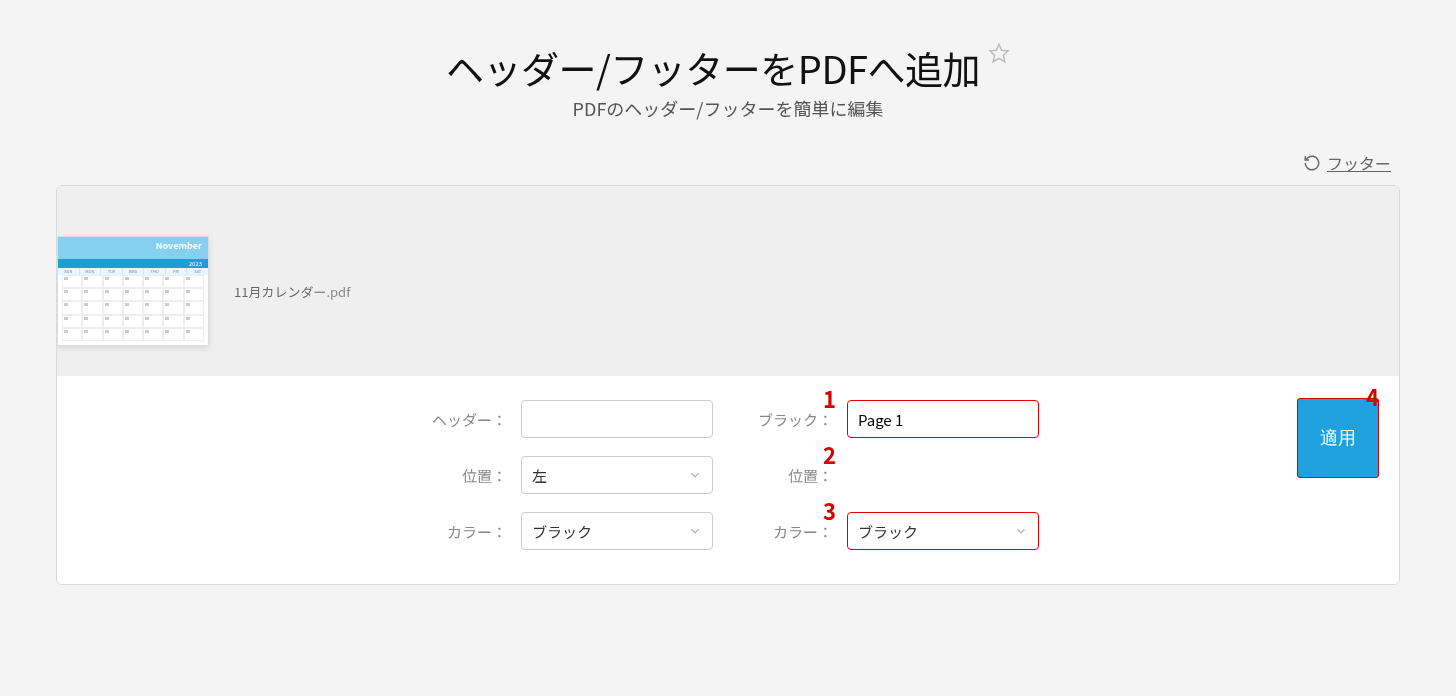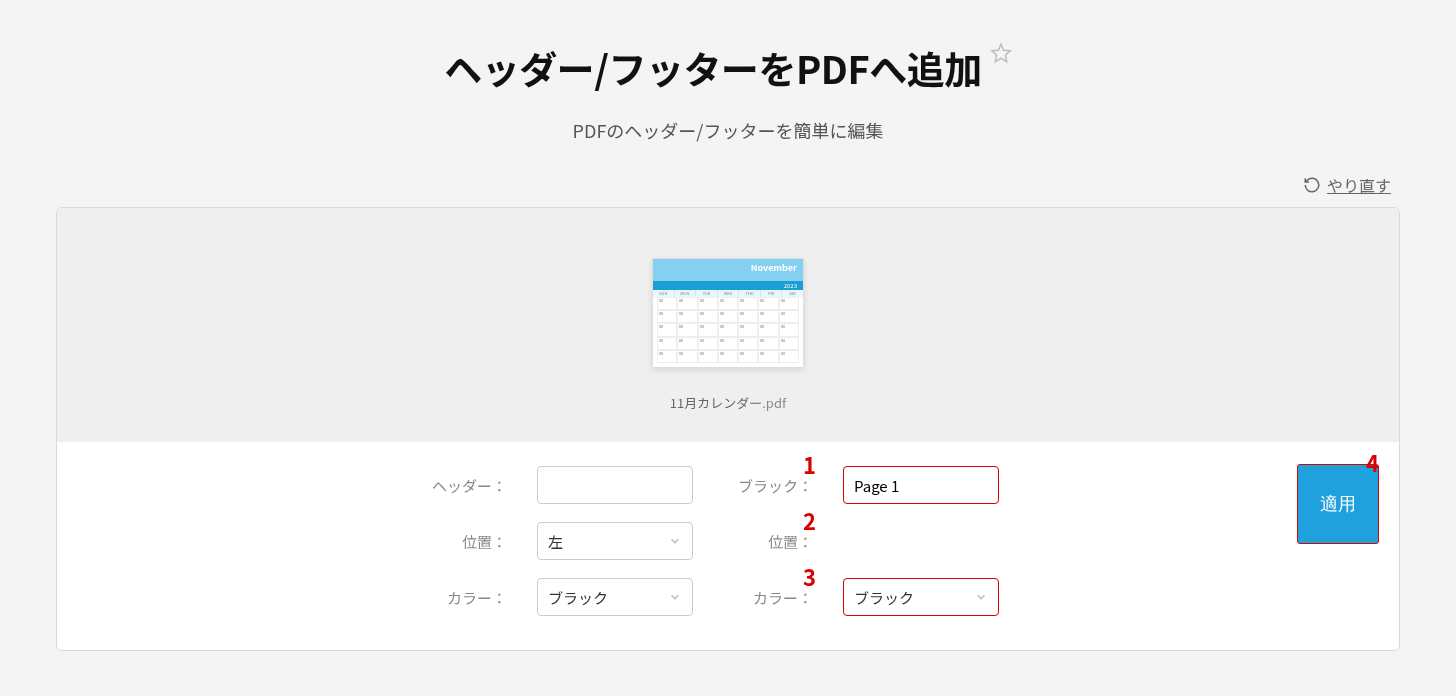--- a/index.html
+++ b/index.html
@@ -8,23 +8,23 @@
     background: #f4f4f4;
     font-family: "Hiragino Kaku Gothic ProN", "Meiryo", "Noto Sans JP", sans-serif;
     color: #333;
     overflow-y: scroll;
   }
   .page { padding: 40px 40px 40px 40px; position: relative; }
 
   
   .page-head { text-align: center; }
   .title-wrap { display: inline-flex; align-items: flex-start; gap: 8px; position: relative; }
-  h1 { font-size: 38px; font-weight: 700; color: #111; letter-spacing: -0.5px; }
+  h1 { font-size: 38px; font-weight: 400; color: #111; letter-spacing: -0.5px; }
   .star-icon { color: #bbb; width: 22px; height: 22px; margin-top: 2px; }
-  .subtitle { margin-top: 22px; font-size: 18px; color: #555; }
+  .subtitle { font-size: 18px; color: #555; }
 
   
   .redo-row { margin-top: 30px; text-align: right; padding-right: 25px; }
   .redo-link { display: inline-flex; align-items: center; gap: 6px; color: #666; font-size: 16px; cursor: pointer; }
   .redo-link span { text-decoration: underline; }
   .refresh-icon { width: 18px; height: 18px; }
 
   
   .card {
     margin: 8px 16px 0 16px;
@@ -32,21 +32,21 @@
     border: 1px solid #d9d9d9;
     border-radius: 6px;
     overflow: hidden;
   }
 
   
   .preview-area {
     background: #efefef;
     padding: 50px 0 30px 0;
     display: flex;
-    flex-direction: column;
+    flex-direction: row;
     align-items: center;
     gap: 25px;
   }
   .thumb {
     width: 152px;
     height: 110px;
     background: #fff;
     border: 1px solid #ddd;
     box-shadow: 0 2px 6px rgba(0,0,0,0.1);
     position: relative;
@@ -68,24 +68,24 @@
   
   .controls {
     background: #fff;
     padding: 24px 30px 34px 30px;
     position: relative;
     display: flex;
     gap: 30px;
     align-items: flex-start;
   }
   .col { display: flex; flex-direction: column; gap: 18px; }
-  .row { display: flex; align-items: center; gap: 30px; height: 38px; }
+  .row { display: flex; align-items: center; gap: 14px; height: 38px; }
   .lbl { width: 90px; text-align: right; font-size: 15px; color: #888; white-space: nowrap; }
   .input, .select {
-    width: 156px;
+    width: 192px;
     height: 38px;
     border: 1px solid #ccc;
     border-radius: 4px;
     background: #fff;
     font-size: 15px;
     padding: 0 10px;
     display: flex;
     align-items: center;
     justify-content: space-between;
     cursor: pointer;
@@ -133,21 +133,21 @@
     </div>
     <div class="subtitle">PDFのヘッダー/フッターを簡単に編集</div>
   </div>
 
   <div class="redo-row">
     <div class="redo-link">
       <svg class="refresh-icon" viewBox="0 0 24 24" fill="none" stroke="currentColor" stroke-width="2">
         <path d="M3 12a9 9 0 1 0 3-6.7L3 8"></path>
         <polyline points="3,3 3,8 8,8"></polyline>
       </svg>
-      <span>やり直す</span>
+      <span>フッター</span>
     </div>
   </div>
 
   <div class="card">
     <div class="preview-area">
       <div class="thumb">
         <div class="cal-hdr1">November</div>
         <div class="cal-hdr2">2023</div>
         <div class="cal-days">
           <span>SUN</span>

